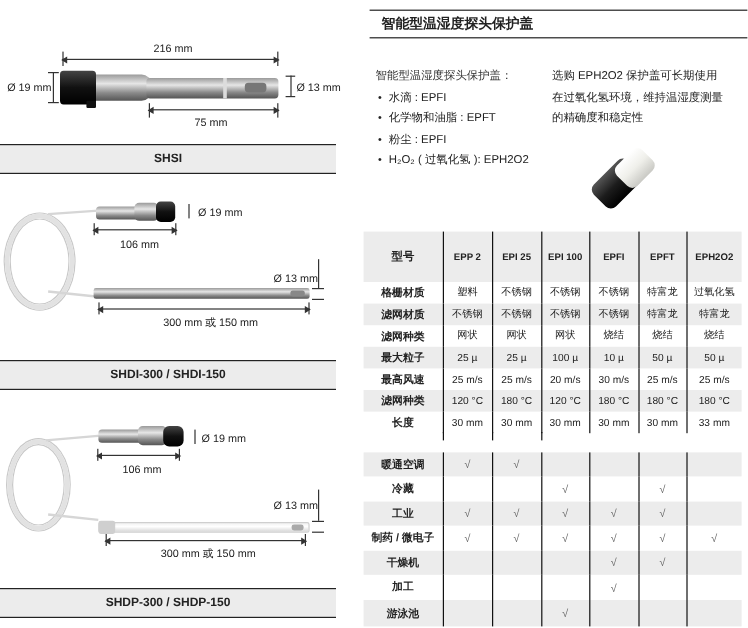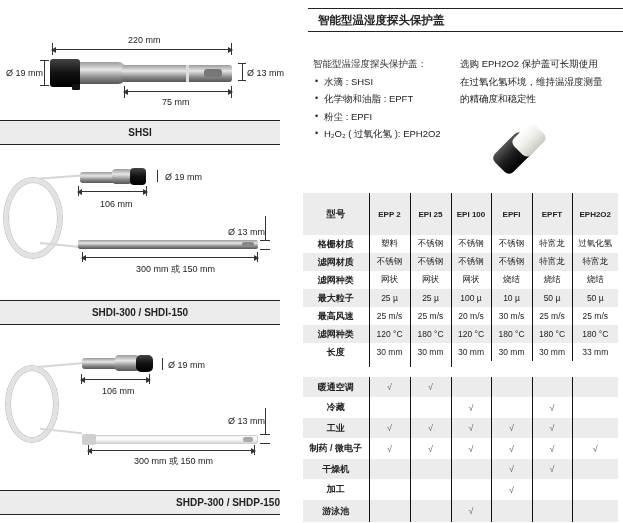--- a/index.html
+++ b/index.html
@@ -49,21 +49,21 @@
   .check { color: #666; font-size: 9px; }
 </style>
 </head>
 <body>
 
 <div>
 
   <div class="vline" style="left:52px;top:43px;height:12px;"></div>
   <div class="vline" style="left:231px;top:43px;height:12px;"></div>
   <div class="hline arrow-l arrow-r" style="left:52px;top:49px;width:180px;"></div>
-  <div class="abs dim" style="left:128px;top:35px;">220 mm</div>
+  <div class="abs dim" style="left:128px;top:35px;">216 mm</div>
 
   <div class="vline" style="left:44px;top:60px;height:25px;"></div>
   <div class="hline" style="left:40px;top:60px;width:9px;"></div>
   <div class="hline" style="left:40px;top:85px;width:9px;"></div>
   <div class="abs dim" style="left:6px;top:68px;">Ø 19 mm</div>
 
   <div class="probe-head" style="left:50px;top:59px;width:30px;height:28px;"></div>
   <div class="abs" style="left:72px;top:84px;width:8px;height:6px;background:#111;border-radius:1px;"></div>
   <div class="probe-body" style="left:80px;top:62px;width:46px;height:22px;border-radius:0 8px 8px 0;"></div>
   <div class="probe-body" style="left:122px;top:65px;width:110px;height:17px;"></div>
@@ -138,28 +138,28 @@
   <div class="abs dim" style="left:228px;top:416px;">Ø 13 mm</div>
   <div class="vline" style="left:265px;top:408px;height:26px;"></div>
   <div class="hline" style="left:260px;top:434px;width:10px;"></div>
   <div class="hline" style="left:260px;top:443px;width:10px;"></div>
 
   <div class="vline" style="left:88px;top:445px;height:10px;"></div>
   <div class="vline" style="left:254px;top:445px;height:10px;"></div>
   <div class="hline arrow-l arrow-r" style="left:88px;top:450px;width:167px;"></div>
   <div class="abs dim" style="left:134px;top:455px;">300 mm  或  150 mm</div>
 </div>
-<div class="label-bar" style="top:490px;text-align:right;">SHDP-300 / SHDP-150</div>
+<div class="label-bar" style="top:490px;">SHDP-300 / SHDP-150</div>
 
 <div class="section-title">智能型温湿度探头保护盖</div>
 
 <div class="apps">
   <div style="color:#333;">智能型温湿度探头保护盖：</div>
   <ul>
-    <li>水滴 : SHSI</li>
+    <li>水滴 : EPFI</li>
     <li>化学物和油脂 : EPFT</li>
     <li>粉尘 : EPFI</li>
     <li>H₂O₂ ( 过氧化氢 ): EPH2O2</li>
   </ul>
 </div>
 
 <div class="pharma">
   <div>选购 EPH2O2 保护盖可长期使用</div>
   <div>在过氧化氢环境，维持温湿度测量</div>
   <div>的精确度和稳定性</div>

